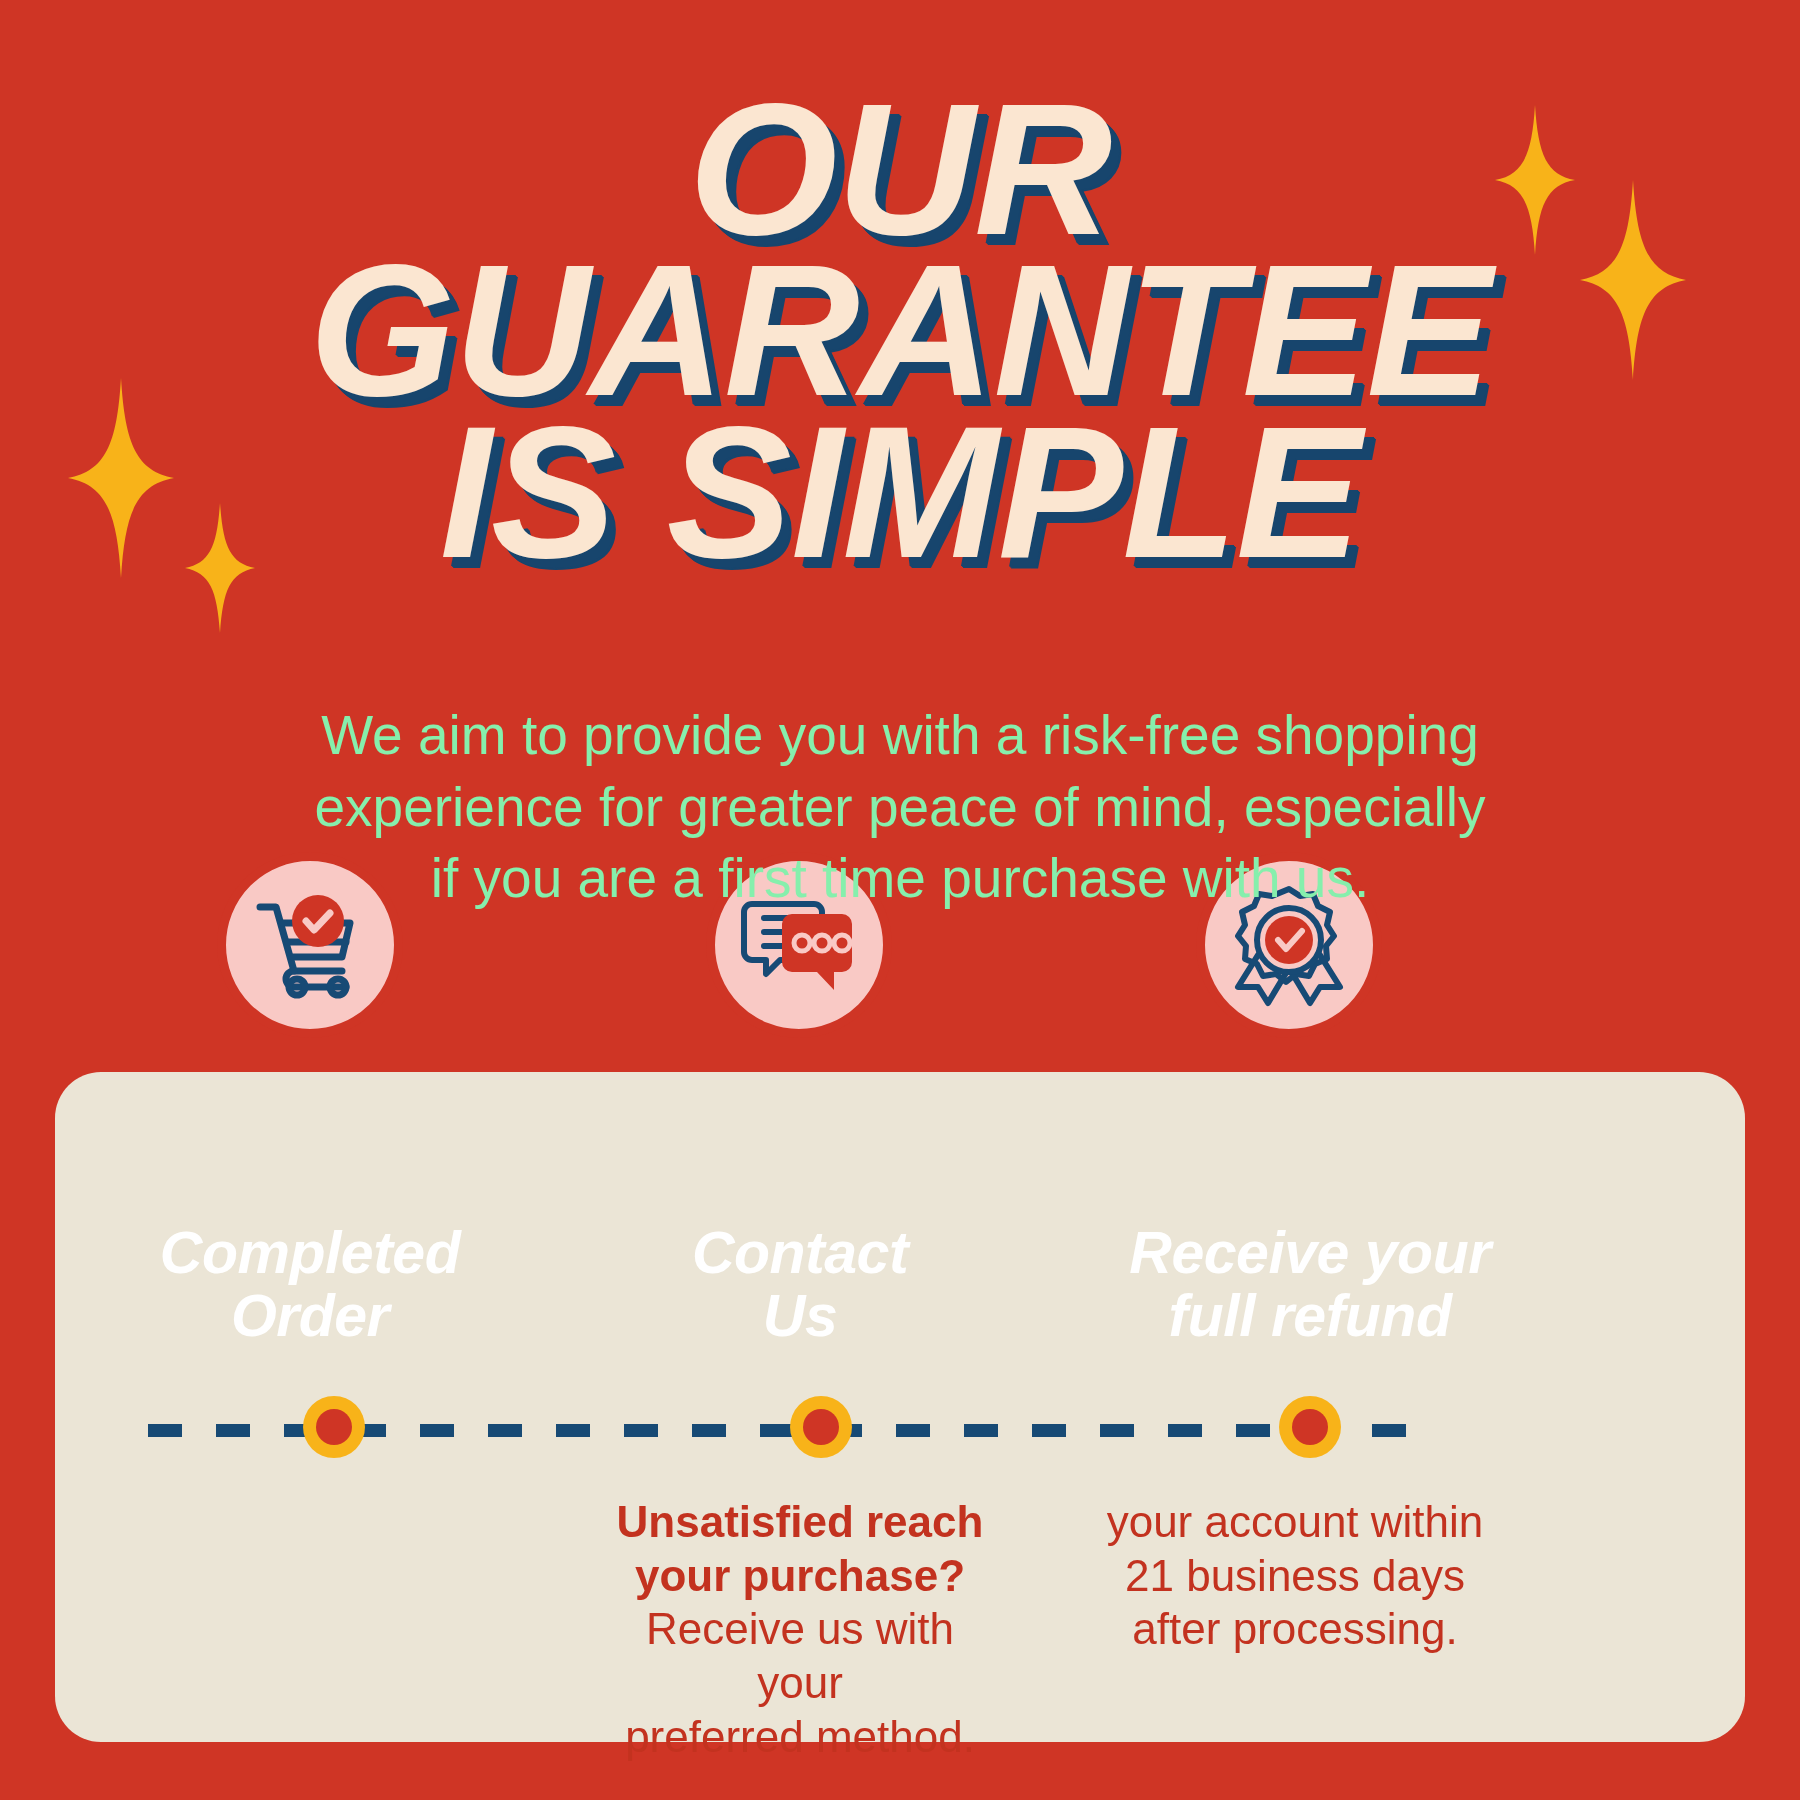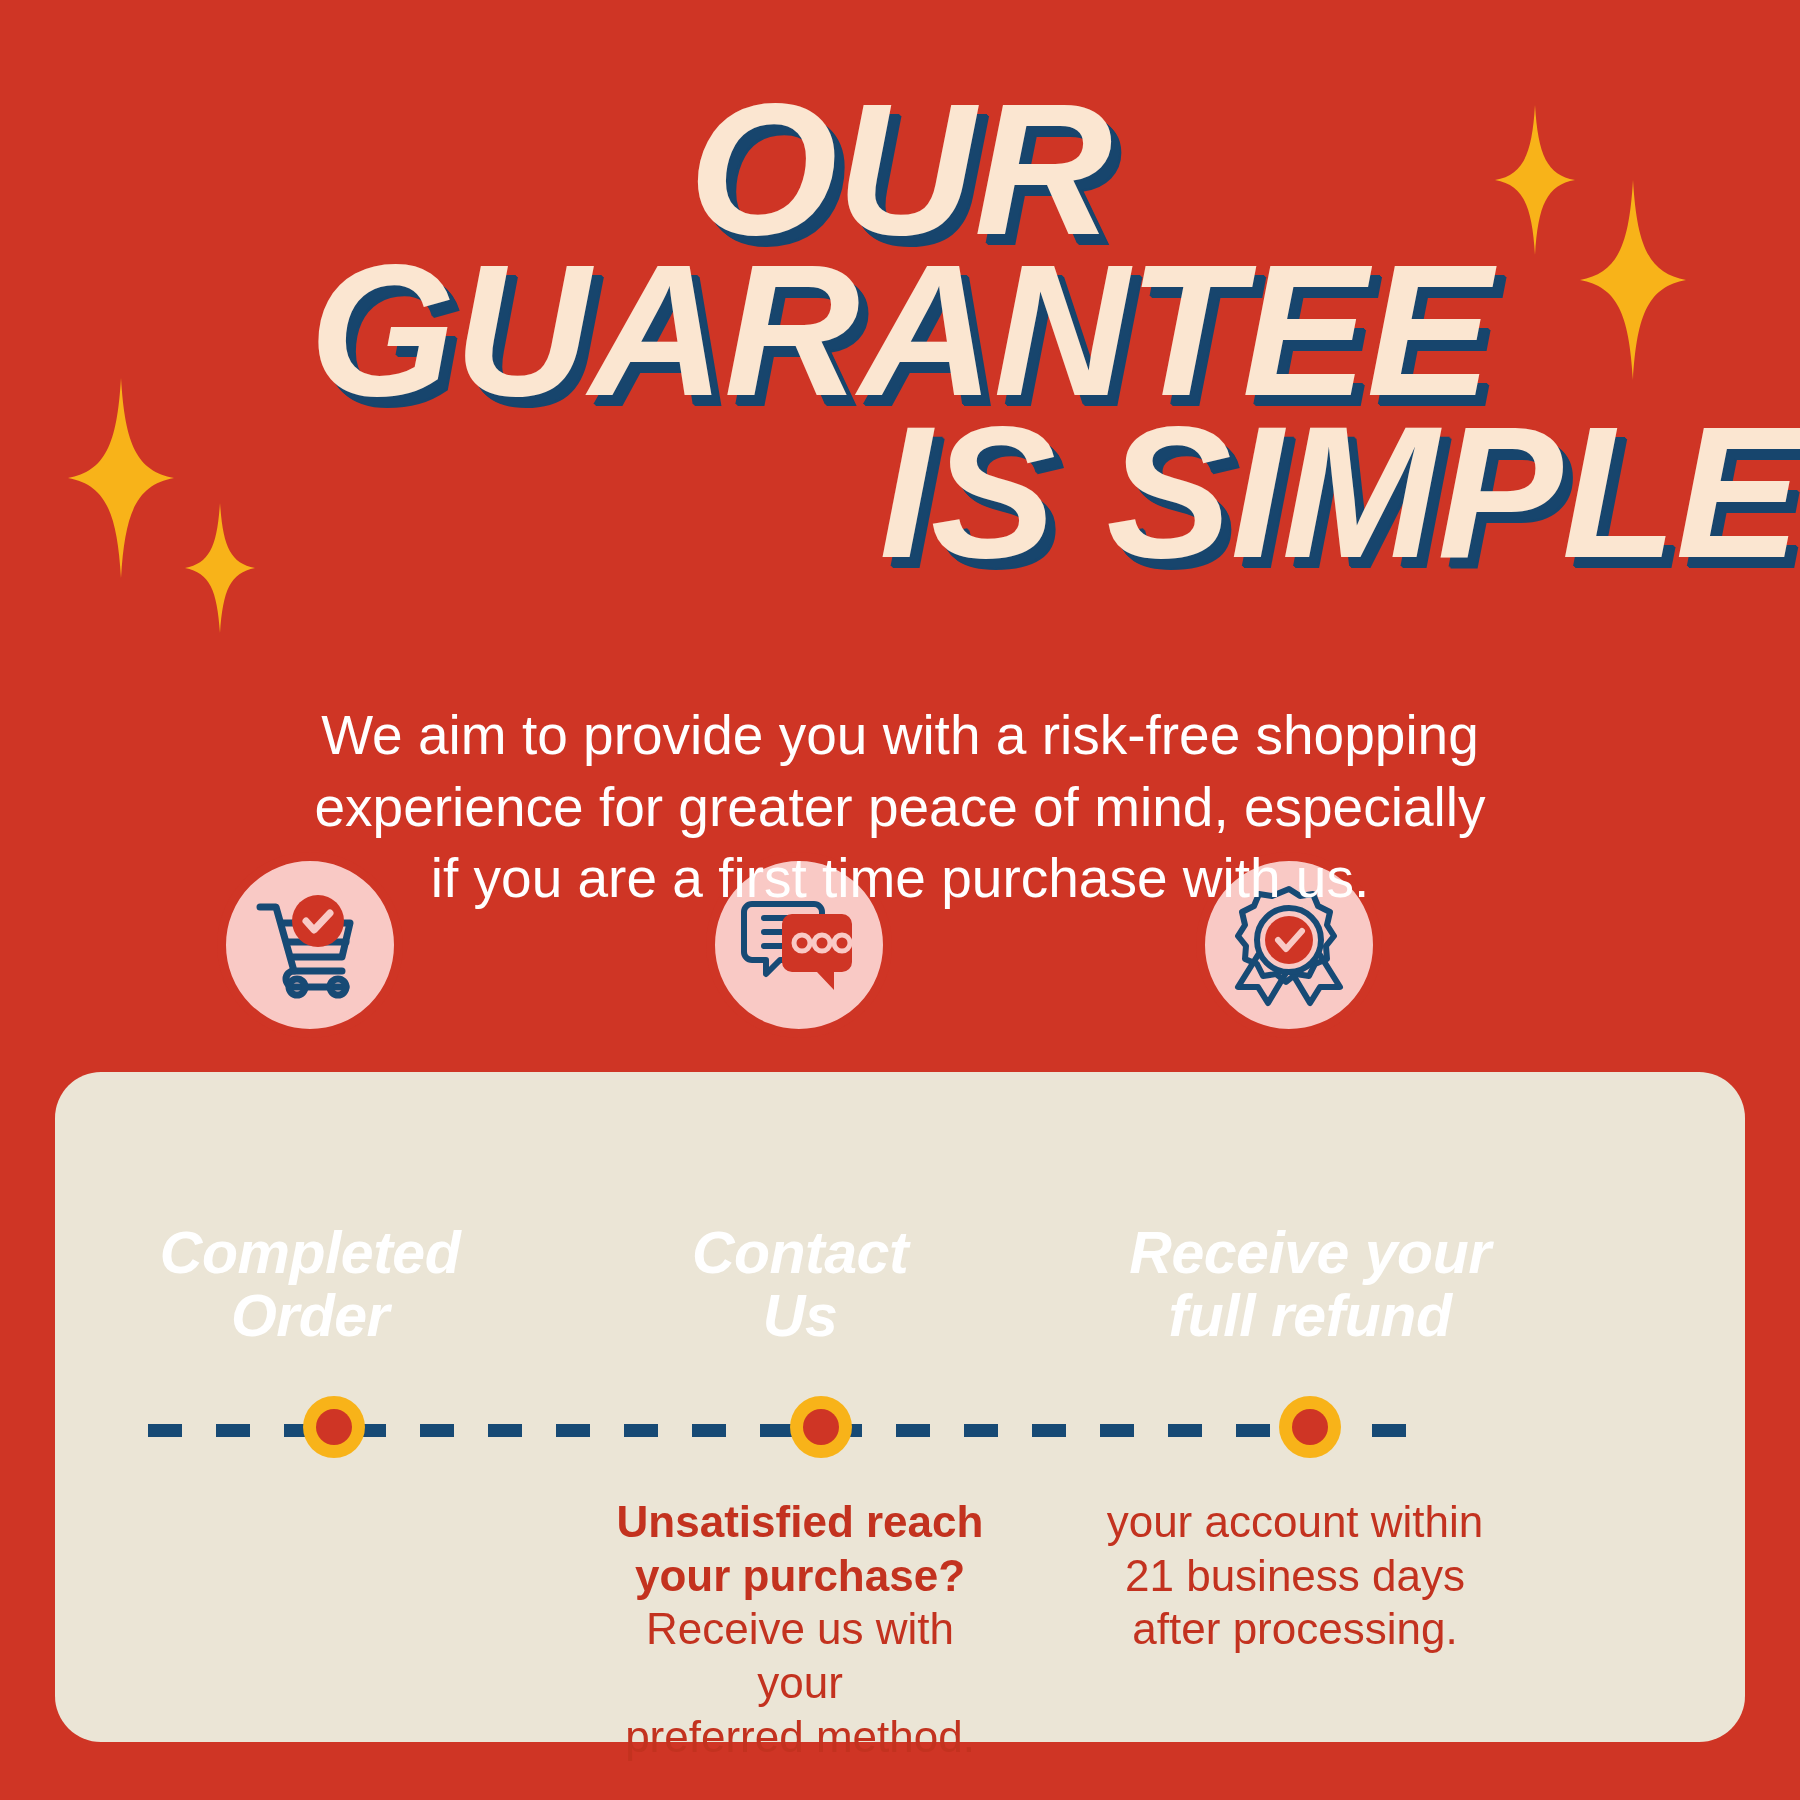--- a/index.html
+++ b/index.html
@@ -30,28 +30,28 @@
     font-style:italic;
     color:#fbe6d1;
     letter-spacing:-1px;
     text-shadow:
        8px 9px 0 #17456d,
        9px 10px 0 #17456d,
        10px 11px 0 #17456d;
   }
   .hl-1{font-size:188px;transform:scaleX(1.02);}
   .hl-2{font-size:188px;margin-top:-18px;text-align:center;}
-  .hl-3{font-size:188px;margin-top:-16px;text-align:right;}
+  .hl-3{font-size:188px;margin-top:-16px;}
 
   
   .subtitle{
     position:absolute;left:50%;transform:translateX(-50%);
     top:700px;width:1300px;
     text-align:center;
-    color:#ffffff;
+    color:#86efac;
     font-size:55px;
     line-height:1.30;
     font-weight:400;
     z-index:4;
   }
   .subtitle span{display:block;}
 
   
   .panel{
     position:absolute;left:55px;top:1072px;

